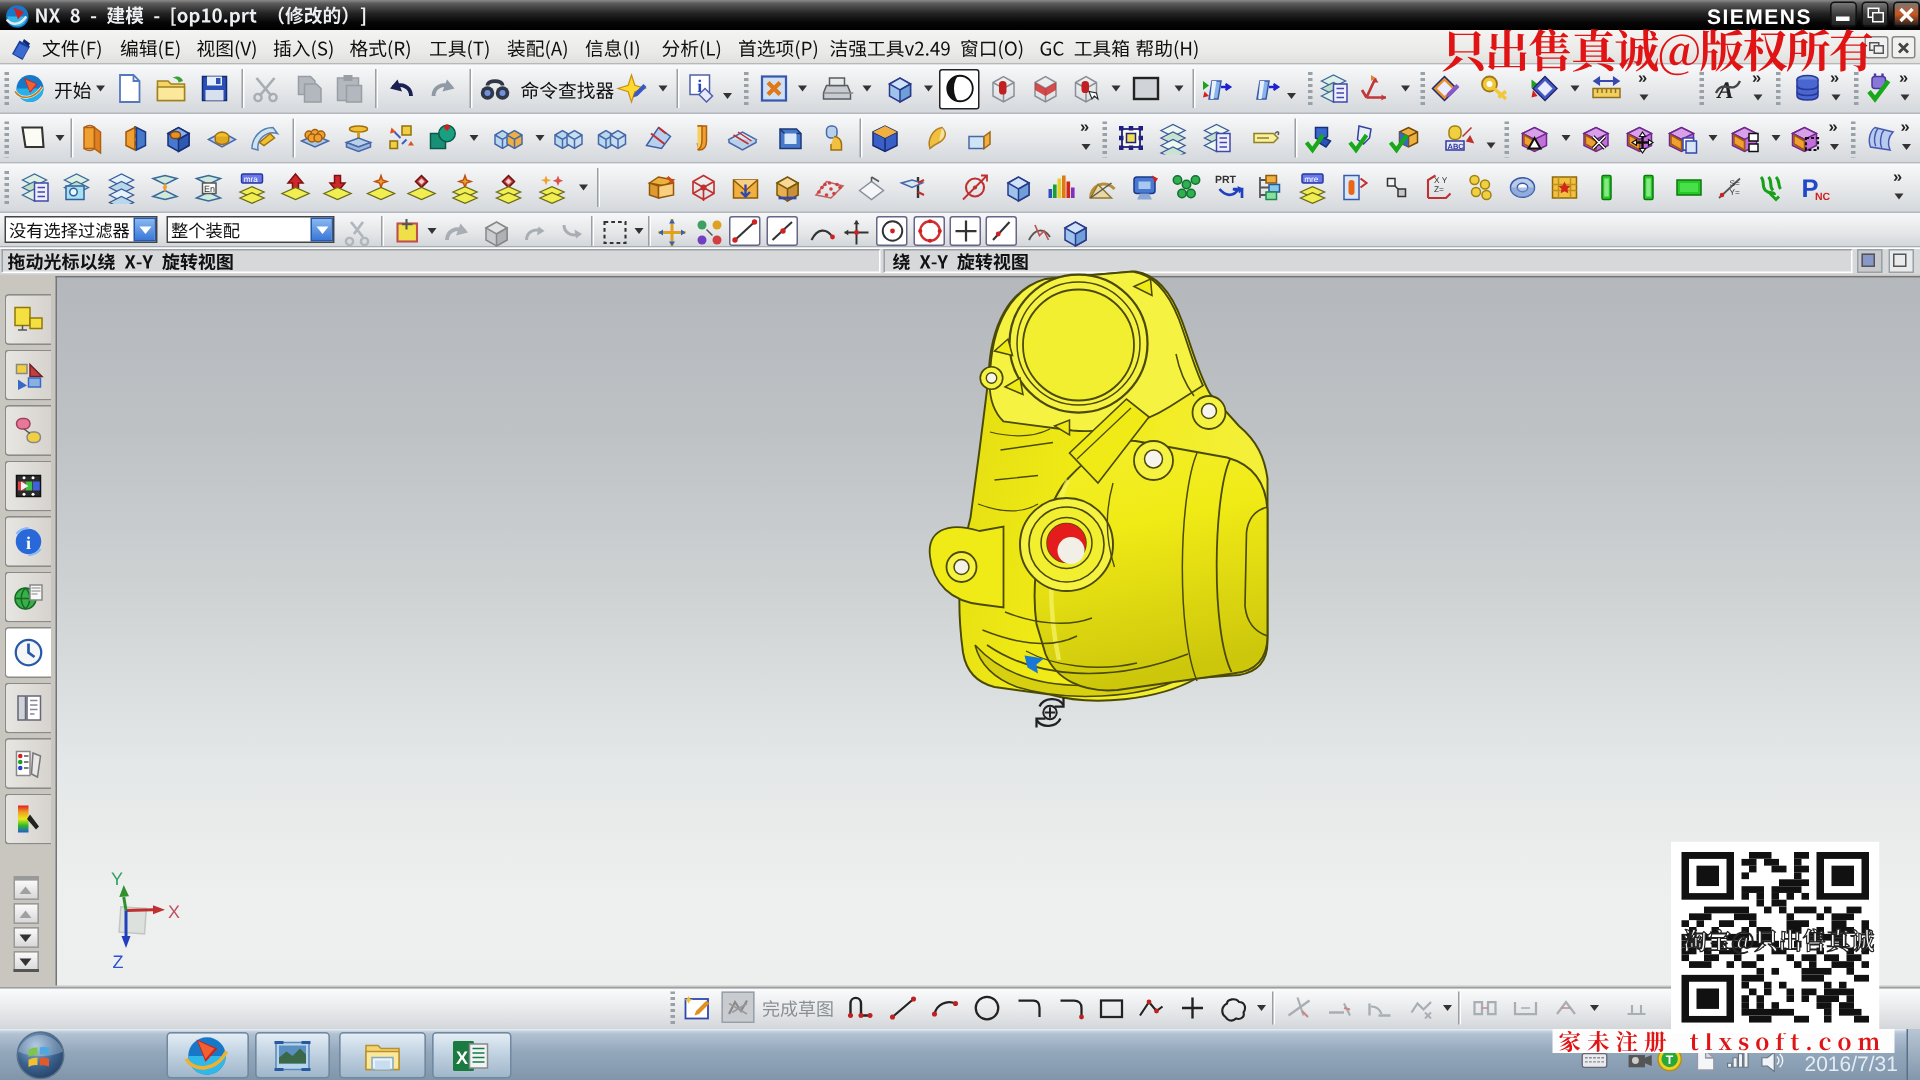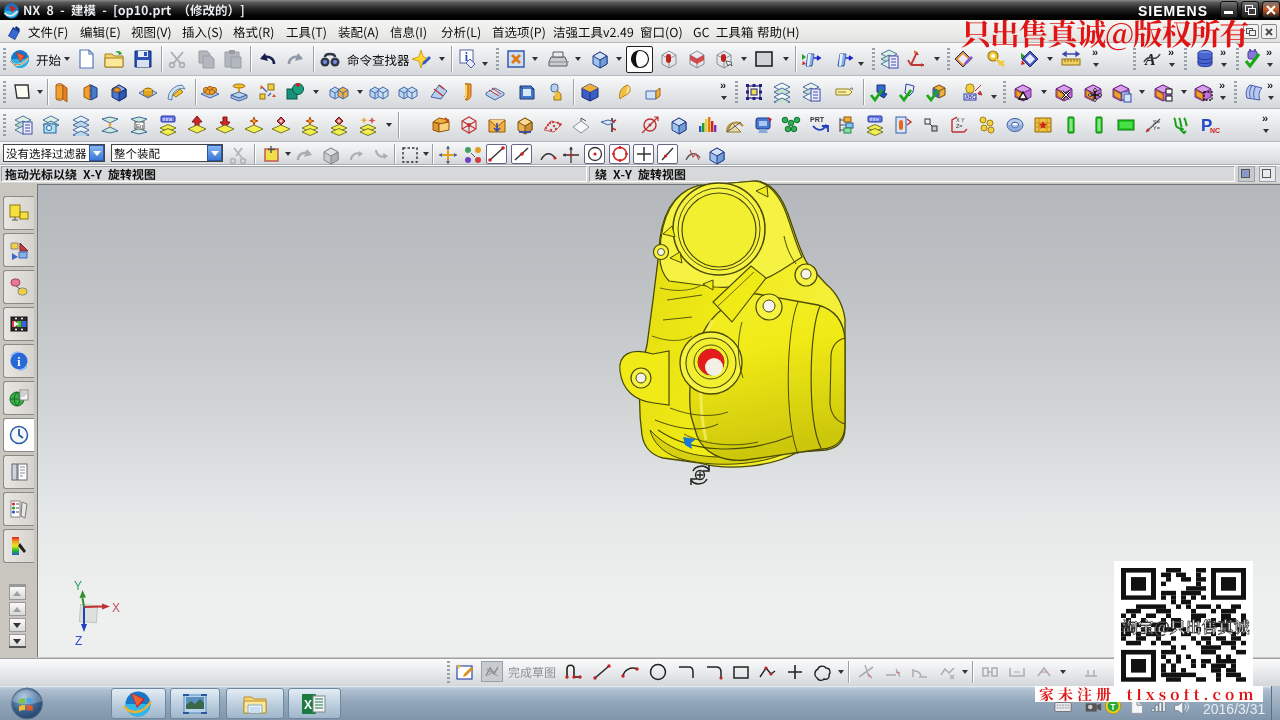--- a/index.html
+++ b/index.html
@@ -1239,21 +1239,21 @@
     <path d="M4 4h6v5h6v9H4z" fill="#f4f6f8" stroke="#99a"></path>
     <path d="M10 4l6 5h-6z" fill="#d8dde2" stroke="#99a"></path>
   </svg>
 <svg class="ab" style="left:1149px;top:697px" width="20" height="20" viewBox="0 0 22 22">
     <path d="M3 16v-3h3v3zM7 16V9h3v7zM11 16V6h3v10zM15 16V3h3v13z" fill="#f0f4f8" stroke="#66727e" stroke-width="0.8"></path>
   </svg>
 <svg class="ab" style="left:1171px;top:697px" width="20" height="20" viewBox="0 0 22 22">
     <path d="M4 9v6h4l5 4V5L8 9z" fill="#f0f4f8" stroke="#66727e" stroke-width="0.8"></path>
     <path d="M15 8c2 2 2 4 0 6M17 6c3 3 3 7 0 10" stroke="#f0f4f8" fill="none"></path>
   </svg>
-<div class="ab" style="left:1203px;top:701px;font-size:14px;color:#e4ecf4;font-family:'Liberation Sans'">2016/3/31</div>
+<div class="ab" style="left:1203px;top:701px;font-size:14px;color:#e4ecf4;font-family:'Liberation Sans'">2016/7/31</div>
 <div class="ab" style="left:1271px;top:686px;width:9px;height:34px;background:linear-gradient(180deg,#b8c6d4,#8296ac);border-left:1px solid #5a7088"></div>
 <svg class="ab" style="left:961px;top:16px;overflow:visible" width="300" height="38">
     <g transform="translate(0,29)">
       <path d="M17.64 -7.10 17.37 -6.87C20.27 -4.71 23.7 -1.10 25.08 1.98C29.22 4.2 31.02 -4.26 17.64 -7.10ZM9.87 -7.77C8.16 -4.56 4.53 -0.27 0.6 2.42L0.80 2.73C5.93 1.05 10.55 -2.19 13.17 -5.06C13.86 -4.97 14.16 -5.16 14.34 -5.46ZM5.04 -22.52V-7.52H5.60C7.14 -7.52 8.76 -8.37 8.76 -8.73V-9.93H21.45V-8.01H22.08C23.31 -8.01 25.16 -8.73 25.2 -8.94V-21.06C25.8 -21.21 26.18 -21.45 26.4 -21.68L22.86 -24.39L21.15 -22.52H8.96L5.04 -24.09ZM8.76 -10.79V-21.66H21.45V-10.79Z M56.7 -9.81 52.26 -10.2V-0.99H45.42V-12.87H50.82V-11.19H51.42C52.73 -11.19 54.23 -11.76 54.23 -12.0V-21.3C54.96 -21.41 55.2 -21.68 55.23 -22.05L50.82 -22.47V-13.74H45.42V-23.97C46.2 -24.09 46.44 -24.36 46.5 -24.81L41.85 -25.25V-13.74H36.69V-21.36C37.47 -21.48 37.74 -21.72 37.8 -22.05L33.36 -22.5V-14.07C33.0 -13.83 32.64 -13.5 32.4 -13.2L35.85 -11.16L36.9 -12.87H41.85V-0.99H35.28V-9.15C36.06 -9.27 36.33 -9.51 36.39 -9.84L31.89 -10.29V-1.34C31.53 -1.08 31.17 -0.75 30.93 -0.48L34.44 1.61L35.49 -0.15H52.26V2.37H52.89C54.18 2.37 55.68 1.79 55.68 1.53V-9.03C56.43 -9.15 56.64 -9.42 56.7 -9.81Z M71.13 -25.8 70.86 -25.61C71.73 -24.63 72.6 -23.00 72.78 -21.57C75.75 -19.32 78.84 -25.05 71.13 -25.8ZM81.12 -23.31 79.28 -21.0H66.9L66.72 -21.06C67.29 -21.81 67.8 -22.56 68.28 -23.31C68.94 -23.22 69.36 -23.49 69.51 -23.79L64.98 -25.61C63.63 -21.63 61.2 -17.25 58.59 -14.61L58.92 -14.34C60.39 -15.12 61.77 -16.11 63.06 -17.22V-7.8H63.69H63.81V2.69H64.32C65.7 2.69 67.23 1.92 67.23 1.61V0.42H79.11V2.42H79.68C80.85 2.42 82.56 1.77 82.59 1.56V-5.06C83.28 -5.22 83.73 -5.52 83.94 -5.79L80.43 -8.45L78.78 -6.6H67.44L64.32 -7.83C65.67 -8.01 66.48 -8.76 66.48 -9.0V-9.48H84.96C85.38 -9.48 85.74 -9.62 85.8 -9.95C84.48 -11.12 82.32 -12.69 82.32 -12.69L80.43 -10.35H75.36V-13.11H82.71C83.13 -13.11 83.46 -13.26 83.55 -13.59C82.32 -14.63 80.4 -16.11 80.4 -16.11L78.69 -13.97H75.36V-16.65H82.59C83.01 -16.65 83.31 -16.8 83.4 -17.13C82.23 -18.18 80.28 -19.62 80.28 -19.62L78.57 -17.52H75.36V-20.16H83.7C84.12 -20.16 84.45 -20.31 84.53 -20.64C83.25 -21.75 81.12 -23.31 81.12 -23.31ZM79.11 -0.44H67.23V-5.76H79.11ZM72.0 -10.35H66.48V-13.11H72.0ZM72.0 -13.97H66.48V-16.65H72.0ZM72.0 -17.52H66.48V-20.16H72.0Z M100.5 -0.92 96.48 -3.54C94.74 -1.61 91.02 0.96 87.66 2.4L87.78 2.76C91.89 2.13 96.15 0.75 98.7 -0.69C99.63 -0.44 100.23 -0.57 100.5 -0.92ZM104.01 -2.85 103.92 -2.46C107.55 -1.26 109.92 0.48 111.15 1.85C114.15 4.38 119.97 -2.1 104.01 -2.85ZM111.96 -7.19 110.22 -4.92V-16.98C111.0 -17.09 111.36 -17.28 111.57 -17.58L107.79 -20.18L106.2 -18.18H102.48L102.9 -20.97H113.4C113.85 -20.97 114.18 -21.11 114.27 -21.45C112.86 -22.65 110.61 -24.3 110.61 -24.3L108.63 -21.84H103.02L103.38 -24.27C104.04 -24.39 104.43 -24.68 104.52 -25.16L99.75 -25.61L99.63 -21.84H88.68L88.92 -20.97H99.60L99.45 -18.18H96.54L92.73 -19.65V-4.56H87.63L87.9 -3.69H114.72C115.14 -3.69 115.47 -3.84 115.56 -4.17C114.21 -5.43 111.96 -7.19 111.96 -7.19ZM96.27 -8.04V-10.53H106.53V-8.04ZM96.27 -7.19H106.53V-4.56H96.27ZM96.27 -11.37V-13.86H106.53V-11.37ZM96.27 -14.7V-17.34H106.53V-14.7Z M118.47 -25.23 118.17 -25.05C119.25 -23.73 120.57 -21.72 120.99 -19.98C123.93 -18.02 126.33 -23.73 118.47 -25.23ZM122.88 -15.89C123.42 -16.02 123.75 -16.2 123.93 -16.38L121.8 -18.72L120.66 -17.37H115.98L116.25 -16.5L119.91 -16.53V-3.92C119.91 -3.33 119.7 -3.03 118.47 -2.34L120.72 1.08C121.05 0.87 121.47 0.39 121.68 -0.27C123.45 -2.85 124.86 -5.27 125.49 -6.47L125.28 -6.75L122.88 -5.01ZM138.87 -24.48 138.6 -24.3C139.29 -23.52 140.01 -22.23 140.16 -21.02C140.43 -20.82 140.73 -20.66 141.0 -20.64L139.8 -19.08H137.73C137.7 -20.73 137.73 -22.43 137.76 -24.11C138.51 -24.24 138.78 -24.57 138.84 -24.96L134.49 -25.43C134.49 -23.25 134.52 -21.11 134.58 -19.08H129.54L125.94 -20.4V-12.6C125.94 -7.59 125.58 -2.04 122.34 2.37L122.67 2.63C128.58 -1.44 129.03 -7.83 129.03 -12.6V-12.87H131.22C131.1 -7.31 130.95 -4.85 130.47 -4.26C130.38 -4.08 130.26 -4.02 130.02 -4.02C129.63 -4.02 128.67 -4.10 127.98 -4.14V-3.75C128.73 -3.54 129.33 -3.17 129.63 -2.79C129.9 -2.4 130.02 -1.68 130.02 -1.08C131.04 -1.10 131.88 -1.29 132.54 -1.85C133.8 -2.94 133.98 -5.79 134.1 -12.42C134.49 -12.48 134.82 -12.6 134.97 -12.75C135.27 -10.02 135.75 -7.47 136.53 -5.18C134.73 -2.16 132.45 0.21 129.51 2.21L129.78 2.67C132.9 1.23 135.39 -0.57 137.43 -2.88C138.0 -1.58 138.72 -0.39 139.59 0.69C140.58 1.95 142.74 3.38 144.15 2.25C144.66 1.85 144.48 0.84 143.67 -0.92L144.3 -6.0L143.97 -6.09C143.49 -4.83 142.83 -3.33 142.44 -2.52C142.14 -1.98 141.96 -1.95 141.63 -2.46C140.79 -3.38 140.13 -4.56 139.62 -5.88C141.0 -8.12 142.14 -10.77 143.07 -13.88C143.88 -13.86 144.15 -14.01 144.3 -14.39L140.34 -15.69C139.86 -13.41 139.26 -11.37 138.57 -9.51C138.03 -12.12 137.79 -15.09 137.73 -18.21H143.76C144.21 -18.21 144.48 -18.36 144.57 -18.68C143.82 -19.38 142.8 -20.18 142.14 -20.73C143.58 -21.39 143.76 -24.0 138.87 -24.48ZM134.94 -13.2 132.45 -15.27 130.92 -13.74H129.03V-18.21H134.61C134.67 -16.47 134.76 -14.79 134.94 -13.2Z M164.13 -1.53C167.55 -1.53 171.6 -4.8 171.6 -11.01C171.6 -17.7 167.16 -22.05 160.68 -22.05C151.95 -22.05 145.5 -15.24 145.5 -6.56C145.5 1.14 150.6 5.13 157.32 5.13C160.23 5.13 162.69 4.43 164.82 3.23L164.37 2.46C162.45 3.48 160.2 4.08 157.56 4.08C151.59 4.08 146.97 0.15 146.97 -6.75C146.97 -14.49 152.64 -20.93 160.44 -20.93C166.17 -20.93 170.4 -17.09 170.4 -11.16C170.4 -5.72 167.31 -2.61 164.88 -2.61C163.44 -2.61 162.99 -3.42 163.44 -5.97L165.18 -15.71L164.79 -15.99L162.27 -14.43C161.7 -15.51 160.89 -16.08 159.78 -16.08C155.88 -16.08 151.95 -11.25 151.95 -6.21C151.95 -2.94 153.57 -1.53 155.79 -1.53C157.5 -1.53 159.18 -2.4 160.41 -4.47C160.62 -2.48 161.94 -1.53 164.13 -1.53ZM160.26 -5.25C159.06 -3.81 158.25 -3.42 157.41 -3.42C156.09 -3.42 155.13 -4.5 155.13 -6.72C155.13 -10.59 157.5 -14.61 160.02 -14.61C160.71 -14.61 161.31 -14.30 161.73 -13.59Z M186.24 -22.25V-15.80C185.43 -16.83 183.96 -18.33 183.96 -18.33L182.58 -16.11V-24.18C183.3 -24.27 183.54 -24.54 183.6 -24.96L179.43 -25.32V-16.11H177.45V-23.34C178.23 -23.46 178.44 -23.75 178.53 -24.18L174.36 -24.59V-10.53C174.36 -5.43 174.09 -1.26 172.59 2.37L172.95 2.63C176.28 -0.54 177.36 -4.85 177.45 -10.02H180.0V1.89H180.54C181.68 1.89 183.18 1.05 183.18 0.78V-9.48C183.81 -9.6 184.23 -9.87 184.44 -10.11L181.26 -12.57L179.70 -10.86H177.45V-15.27H185.55C185.88 -15.27 186.18 -15.38 186.24 -15.66V-13.32C186.24 -7.8 185.91 -2.07 182.64 2.42L182.97 2.67C189.0 -1.53 189.42 -8.01 189.42 -13.35V-14.94H190.14C190.56 -10.70 191.28 -7.38 192.42 -4.71C190.77 -1.92 188.55 0.51 185.67 2.37L185.94 2.73C189.15 1.38 191.61 -0.36 193.56 -2.42C194.76 -0.42 196.26 1.17 198.18 2.58C198.78 1.02 199.92 0.09 201.33 -0.06L201.39 -0.39C199.08 -1.44 197.04 -2.82 195.36 -4.62C197.43 -7.56 198.66 -10.92 199.47 -14.43C200.16 -14.49 200.46 -14.58 200.67 -14.91L197.61 -17.61L195.84 -15.80H189.42V-21.3C192.33 -21.27 196.47 -21.48 199.53 -21.96C200.1 -21.68 200.49 -21.72 200.79 -21.99L197.91 -25.47C195.03 -24.27 191.79 -23.04 189.18 -22.23L186.24 -23.27ZM193.59 -6.93C192.21 -9.06 191.22 -11.7 190.68 -14.94H196.05C195.57 -12.15 194.76 -9.42 193.59 -6.93Z M224.22 -21.75C223.62 -17.4 222.57 -13.17 220.83 -9.33C218.58 -12.78 216.9 -16.98 215.82 -21.75ZM212.97 -22.59 213.24 -21.75H215.28C216.06 -15.6 217.32 -10.53 219.33 -6.42C217.29 -2.96 214.59 0.03 211.02 2.34L211.29 2.63C215.37 0.99 218.43 -1.2 220.8 -3.75C222.45 -1.17 224.49 0.92 226.98 2.58C227.58 0.89 228.84 -0.24 230.19 -0.48L230.31 -0.78C227.52 -2.04 225.06 -3.98 222.93 -6.47C225.84 -10.77 227.25 -15.80 228.09 -21.0C228.84 -21.09 229.17 -21.18 229.38 -21.54L225.9 -24.72L223.92 -22.59ZM206.37 -25.56V-18.27H201.87L202.11 -17.4H206.04C205.26 -12.87 203.76 -8.19 201.45 -4.8L201.78 -4.43C203.58 -5.97 205.11 -7.68 206.37 -9.6V2.69H207.06C208.35 2.69 209.79 2.01 209.79 1.65V-14.01C210.54 -12.71 211.23 -10.92 211.29 -9.42C213.93 -6.89 217.23 -12.27 209.79 -14.63V-17.4H214.02C214.44 -17.4 214.77 -17.55 214.83 -17.88C213.78 -18.96 211.92 -20.55 211.92 -20.55L210.3 -18.27H209.76L209.79 -24.27C210.60 -24.39 210.84 -24.66 210.9 -25.11Z M255.66 -17.7 253.92 -15.29H248.61V-21.18C251.52 -21.45 254.55 -21.9 256.56 -22.32C257.46 -21.99 258.15 -22.02 258.54 -22.32L254.79 -25.68C253.38 -24.72 250.98 -23.4 248.64 -22.32L245.19 -23.46V-14.72C245.19 -8.85 244.56 -2.63 240.00 2.34L240.33 2.67C247.86 -1.71 248.61 -8.85 248.61 -14.45H251.79V2.4H252.42C254.25 2.4 255.33 1.65 255.33 1.44V-14.45H258.03C258.45 -14.45 258.75 -14.61 258.84 -14.94C257.67 -16.05 255.66 -17.7 255.66 -17.7ZM244.44 -22.56 240.90 -25.59C239.64 -24.63 237.39 -23.25 235.29 -22.14L232.44 -23.07V-13.55C232.44 -8.25 232.38 -2.28 230.22 2.46L230.58 2.76C234.18 -0.44 235.26 -4.83 235.62 -8.94H239.82V-7.08H240.39C241.44 -7.08 243.09 -7.68 243.12 -7.89V-16.2C243.75 -16.32 244.17 -16.62 244.35 -16.86L241.08 -19.32L239.52 -17.61H235.77V-21.21C238.26 -21.57 240.84 -22.08 242.58 -22.52C243.48 -22.23 244.08 -22.25 244.44 -22.56ZM235.68 -9.78C235.74 -11.04 235.77 -12.29 235.77 -13.44V-16.77H239.82V-9.78Z M269.97 -25.56C269.55 -23.93 268.98 -22.23 268.23 -20.49H259.56L259.83 -19.62H267.84C265.92 -15.38 263.01 -11.1 259.11 -8.1L259.38 -7.77C261.87 -8.94 264.03 -10.46 265.89 -12.15V2.61H266.55C268.32 2.61 269.40 1.79 269.40 1.56V-5.13H279.18V-1.98C279.18 -1.56 279.06 -1.34 278.55 -1.34C277.86 -1.34 274.65 -1.56 274.65 -1.56V-1.14C276.18 -0.89 276.87 -0.48 277.38 0.06C277.83 0.6 277.98 1.44 278.1 2.61C282.21 2.25 282.75 0.84 282.75 -1.53V-13.83C283.44 -13.95 283.89 -14.21 284.1 -14.52L280.5 -17.28L278.85 -15.33H269.82L269.1 -15.6C270.12 -16.91 271.02 -18.27 271.77 -19.62H286.35C286.8 -19.62 287.13 -19.77 287.19 -20.09C285.78 -21.33 283.41 -23.07 283.41 -23.07L281.34 -20.49H272.25C272.79 -21.50 273.27 -22.52 273.66 -23.52C274.44 -23.52 274.71 -23.73 274.83 -24.09ZM269.40 -9.84H279.18V-6.0H269.40ZM269.40 -10.68V-14.49H279.18V-10.68Z" fill="#e01414"></path>
     </g>
   </svg>
 <div class="ab" style="left:1035px;top:686px;width:228px;height:16px;background:#fdfdfd"></div>
 <svg class="ab" style="left:1039px;top:687px;overflow:visible" width="224" height="16">
     <g transform="translate(0,13)">
       <path d="M10.86 -9.69 9.94 -8.53H2.76L2.88 -8.1H5.76C4.64 -6.94 2.98 -5.7 1.2 -4.89L1.31 -4.69C3.07 -5.14 4.78 -5.80 6.19 -6.61L6.3 -6.43C5.14 -4.95 3.03 -3.27 1.09 -2.37L1.18 -2.17C3.25 -2.73 5.50 -3.71 7.03 -4.72L7.14 -4.35C5.72 -2.48 3.17 -0.73 0.69 0.16L0.79 0.39C3.17 -0.09 5.60 -1.08 7.38 -2.23C7.36 -1.47 7.24 -0.84 7.03 -0.52C6.96 -0.39 6.81 -0.37 6.6 -0.37C6.24 -0.37 5.25 -0.43 4.62 -0.48L4.63 -0.3C5.22 -0.15 5.71 0.04 5.89 0.24C6.12 0.49 6.24 0.84 6.25 1.34C7.31 1.34 8.07 1.17 8.45 0.69C9.24 -0.27 9.36 -2.69 8.21 -4.81L9.16 -5.04C9.84 -2.4 11.14 -0.80 13.06 0.34C13.30 -0.48 13.79 -1.00 14.49 -1.14L14.50 -1.30C12.45 -1.96 10.45 -3.10 9.48 -5.13C10.78 -5.47 12.04 -5.91 12.93 -6.3C13.27 -6.19 13.41 -6.25 13.51 -6.39L11.68 -7.87C10.88 -7.10 9.38 -5.95 8.02 -5.14C7.63 -5.74 7.14 -6.33 6.52 -6.81C7.15 -7.21 7.72 -7.63 8.19 -8.1H12.12C12.33 -8.1 12.49 -8.17 12.52 -8.34L12.15 -8.67C12.73 -8.98 13.46 -9.52 13.88 -9.93C14.20 -9.94 14.35 -9.97 14.47 -10.09L12.9 -11.58L12.01 -10.68H8.02C8.98 -11.07 9.09 -12.88 6.06 -12.70L5.93 -12.61C6.45 -12.22 6.91 -11.49 6.98 -10.81C7.08 -10.75 7.17 -10.70 7.26 -10.68H2.79C2.74 -10.95 2.65 -11.21 2.55 -11.52H2.34C2.37 -10.70 1.78 -9.95 1.24 -9.69C0.79 -9.46 0.48 -9.04 0.65 -8.52C0.87 -7.96 1.57 -7.85 2.05 -8.16C2.56 -8.49 2.94 -9.20 2.85 -10.26H12.15C12.12 -9.79 12.04 -9.20 11.98 -8.80Z M25.54 -12.73V-9.87H20.8L20.92 -9.45H25.54V-6.70H19.57L19.69 -6.28H24.50C23.51 -3.94 21.68 -1.48 19.37 0.10L19.49 0.27C22.06 -0.84 24.11 -2.42 25.54 -4.36V1.33H25.88C26.56 1.33 27.34 0.89 27.34 0.70V-6.28C28.27 -3.31 29.84 -1.2 32.12 0.04C32.36 -0.82 32.92 -1.39 33.61 -1.54L33.64 -1.72C31.33 -2.42 28.91 -4.08 27.65 -6.28H32.99C33.22 -6.28 33.4 -6.35 33.43 -6.52C32.71 -7.12 31.52 -8.01 31.52 -8.01L30.49 -6.70H27.34V-9.45H31.9C32.11 -9.45 32.29 -9.52 32.33 -9.69C31.64 -10.29 30.50 -11.12 30.50 -11.12L29.5 -9.87H27.34V-12.07C27.74 -12.13 27.85 -12.28 27.89 -12.49Z M45.09 -12.67 44.97 -12.58C45.72 -11.89 46.55 -10.78 46.83 -9.79C48.56 -8.76 49.71 -12.19 45.09 -12.67ZM39.66 -12.43 39.54 -12.33C40.14 -11.77 40.88 -10.86 41.13 -10.04C42.8 -9.13 43.86 -12.27 39.66 -12.43ZM38.55 -9.04 38.43 -8.94C39.02 -8.43 39.68 -7.56 39.89 -6.77C41.46 -5.81 42.62 -8.86 38.55 -9.04ZM39.51 -3.07C39.36 -3.07 38.84 -3.07 38.84 -3.07V-2.79C39.15 -2.76 39.41 -2.69 39.62 -2.55C39.98 -2.31 40.04 -0.96 39.77 0.58C39.89 1.14 40.23 1.34 40.61 1.34C41.34 1.34 41.85 0.84 41.87 0.10C41.93 -1.2 41.3 -1.71 41.28 -2.50C41.27 -2.89 41.39 -3.44 41.52 -3.97C41.73 -4.83 42.89 -8.43 43.51 -10.39L43.28 -10.45C40.32 -3.97 40.32 -3.97 39.98 -3.38C39.81 -3.07 39.75 -3.07 39.51 -3.07ZM42.42 0.27 42.54 0.70H52.28C52.50 0.70 52.65 0.63 52.7 0.46C52.05 -0.15 50.97 -1.02 50.97 -1.02L50.01 0.27H48.29V-4.56H51.68C51.90 -4.56 52.07 -4.63 52.1 -4.8C51.51 -5.35 50.51 -6.18 50.51 -6.18L49.62 -4.97H48.29V-8.91H52.05C52.26 -8.91 52.43 -8.98 52.47 -9.15C51.84 -9.73 50.79 -10.59 50.79 -10.60L49.86 -9.34H43.19L43.31 -8.91H46.49V-4.97H43.20L43.32 -4.56H46.49V0.27Z M60.78 -11.12H62.11V-6.54H60.76L60.78 -7.43ZM57.42 -6.54 57.55 -6.10H59.13C59.08 -3.58 58.84 -0.96 57.69 1.21L57.85 1.33C60.19 -0.70 60.67 -3.59 60.76 -6.10H62.11V-1.06C62.11 -0.85 62.05 -0.75 61.81 -0.75C61.54 -0.75 60.3 -0.84 60.3 -0.84V-0.63C60.93 -0.51 61.23 -0.32 61.41 -0.07C61.59 0.16 61.66 0.57 61.71 1.10C63.54 0.94 63.78 0.28 63.78 -0.88V-6.10H64.95C64.92 -3.55 64.75 -0.91 63.66 1.21L63.84 1.31C66.21 -0.73 66.53 -3.59 66.6 -6.10H68.07V-0.87C68.07 -0.65 68.02 -0.55 67.75 -0.55C67.47 -0.55 66.18 -0.64 66.18 -0.64V-0.43C66.84 -0.31 67.14 -0.13 67.33 0.12C67.53 0.36 67.60 0.79 67.65 1.33C69.52 1.15 69.75 0.49 69.75 -0.69V-6.10H71.46C71.67 -6.10 71.82 -6.18 71.85 -6.34C71.37 -6.88 70.5 -7.68 70.5 -7.68L69.75 -6.55V-10.84C70.06 -10.90 70.27 -11.04 70.38 -11.16L68.71 -12.48L67.92 -11.54H66.87L64.95 -12.25V-7.00V-6.54H63.78V-10.87C64.05 -10.93 64.26 -11.05 64.35 -11.17L62.73 -12.43L61.96 -11.54H61.03L59.14 -12.24V-7.42V-6.54ZM66.6 -11.12H68.07V-6.54H66.6V-7.00Z M91.17 0.24C92.21 0.24 92.9 -0.13 93.33 -0.84L93.11 -1.09C92.70 -0.78 92.43 -0.64 92.03 -0.64C91.41 -0.64 91.04 -1.00 91.04 -1.85V-7.43H92.99V-8.04H91.04L91.07 -10.44H89.76L89.12 -8.05L87.71 -7.92V-7.43H89.01V-3.52C89.01 -2.92 89.0 -2.53 89.0 -1.98C89.0 -0.43 89.73 0.24 91.17 0.24Z M99.03 0.0H102.27V-0.44L101.14 -0.54C101.11 -1.5 101.1 -2.58 101.1 -3.52V-9.76L101.16 -12.15L100.93 -12.28L97.90 -11.7V-11.29L99.07 -11.21V-3.52L99.04 -0.55L97.90 -0.44V0.0Z M112.42 -7.59 113.56 -7.45 112.58 -5.98 111.86 -4.87 110.14 -7.48 111.22 -7.59V-8.04H106.97V-7.59L107.83 -7.5L110.27 -3.71L107.99 -0.57L106.88 -0.44V0.0H109.9V-0.44L108.77 -0.58L109.81 -2.19L110.54 -3.3L112.34 -0.52L111.22 -0.44V0.0H115.53V-0.44L114.71 -0.52L112.12 -4.47L114.34 -7.47L115.28 -7.59V-8.04H112.42Z M123.18 0.24C125.39 0.24 126.64 -0.78 126.64 -2.37C126.64 -3.54 126.00 -4.32 124.44 -4.81L123.60 -5.08C122.45 -5.44 122.10 -5.88 122.10 -6.47C122.10 -7.24 122.70 -7.73 123.71 -7.73C124.16 -7.73 124.50 -7.64 124.88 -7.47L125.34 -5.81H126.11L126.2 -7.60C125.36 -8.04 124.64 -8.28 123.66 -8.28C121.59 -8.28 120.44 -7.19 120.44 -5.72C120.44 -4.51 121.23 -3.76 122.53 -3.36L123.38 -3.07C124.58 -2.71 124.89 -2.26 124.89 -1.60C124.89 -0.76 124.25 -0.3 123.05 -0.3C122.52 -0.3 122.12 -0.39 121.71 -0.55L121.31 -2.4H120.45L120.38 -0.44C121.23 0.0 122.09 0.24 123.18 0.24Z M135.85 0.24C138.22 0.24 139.93 -1.34 139.93 -4.05C139.93 -6.73 138.07 -8.28 135.85 -8.28C133.65 -8.28 131.79 -6.72 131.79 -4.05C131.79 -1.38 133.47 0.24 135.85 0.24ZM135.85 -0.25C134.64 -0.25 133.93 -1.5 133.93 -4.02C133.93 -6.55 134.64 -7.77 135.85 -7.77C137.07 -7.77 137.77 -6.55 137.77 -4.02C137.77 -1.5 137.07 -0.25 135.85 -0.25Z M146.17 0.0H149.71V-0.44L148.28 -0.57C148.25 -1.56 148.24 -2.55 148.24 -3.52V-7.43H150.29V-8.04H148.22C148.16 -9.66 148.28 -10.66 148.76 -11.41C148.9 -11.61 149.10 -11.80 149.35 -11.94L149.60 -11.53C149.99 -10.83 150.41 -10.55 150.92 -10.55C151.54 -10.55 151.88 -10.93 151.9 -11.44C151.72 -12.16 150.95 -12.45 150.11 -12.45C149.24 -12.45 148.40 -12.18 147.64 -11.47C146.90 -10.83 146.41 -9.84 146.24 -8.05L144.95 -7.92V-7.43H146.21V-3.52C146.21 -2.53 146.2 -1.54 146.18 -0.55L145.04 -0.44V0.0Z M158.24 0.24C159.27 0.24 159.96 -0.13 160.4 -0.84L160.17 -1.09C159.77 -0.78 159.5 -0.64 159.09 -0.64C158.48 -0.64 158.10 -1.00 158.10 -1.85V-7.43H160.05V-8.04H158.10L158.13 -10.44H156.82L156.18 -8.05L154.77 -7.92V-7.43H156.07V-3.52C156.07 -2.92 156.06 -2.53 156.06 -1.98C156.06 -0.43 156.8 0.24 158.24 0.24Z M166.98 0.24C167.67 0.24 168.19 -0.3 168.19 -0.97C168.19 -1.65 167.67 -2.20 166.98 -2.20C166.27 -2.20 165.75 -1.65 165.75 -0.97C165.75 -0.3 166.27 0.24 166.98 0.24Z M178.10 0.24C179.71 0.24 180.68 -0.36 181.40 -1.61L181.13 -1.81C180.56 -1.10 179.84 -0.72 178.96 -0.72C177.29 -0.72 176.21 -1.98 176.21 -4.17C176.21 -6.43 177.25 -7.77 178.66 -7.77C178.87 -7.77 179.06 -7.75 179.26 -7.69L179.48 -6.55C179.54 -5.64 179.96 -5.34 180.52 -5.34C180.97 -5.34 181.27 -5.55 181.40 -6.02C181.16 -7.31 179.96 -8.28 178.42 -8.28C176.08 -8.28 174.08 -6.75 174.08 -3.9C174.08 -1.24 175.85 0.24 178.10 0.24Z M190.62 0.24C192.99 0.24 194.70 -1.34 194.70 -4.05C194.70 -6.73 192.84 -8.28 190.62 -8.28C188.42 -8.28 186.56 -6.72 186.56 -4.05C186.56 -1.38 188.24 0.24 190.62 0.24ZM190.62 -0.25C189.41 -0.25 188.70 -1.5 188.70 -4.02C188.70 -6.55 189.41 -7.77 190.62 -7.77C191.84 -7.77 192.54 -6.55 192.54 -4.02C192.54 -1.5 191.84 -0.25 190.62 -0.25Z M210.94 0.0H213.99V-0.44L213.01 -0.54L212.98 -3.52V-5.35C212.98 -7.38 212.22 -8.28 210.64 -8.28C209.58 -8.28 208.68 -7.81 207.82 -6.70C207.52 -7.78 206.80 -8.28 205.71 -8.28C204.64 -8.28 203.76 -7.73 202.96 -6.76L202.86 -8.12L202.66 -8.25L199.72 -7.42V-7.06L200.89 -6.96C200.95 -6.22 200.95 -5.65 200.95 -4.66V-3.52C200.95 -2.69 200.94 -1.41 200.92 -0.55L199.84 -0.44V0.0H203.97V-0.44L203.01 -0.54L202.98 -3.52V-6.22C203.62 -6.88 204.28 -7.24 204.87 -7.24C205.62 -7.24 206.01 -6.75 206.01 -5.43V-3.52C206.01 -2.65 205.99 -1.41 205.98 -0.55L204.91 -0.44V0.0H208.98V-0.44L208.02 -0.54C207.99 -1.39 207.97 -2.65 207.97 -3.52V-5.41C207.97 -5.71 207.96 -5.98 207.91 -6.24C208.60 -6.93 209.23 -7.24 209.83 -7.24C210.6 -7.24 210.99 -6.82 210.99 -5.43V-3.52L210.96 -0.55L209.95 -0.44V0.0Z" fill="#e01414"></path>

